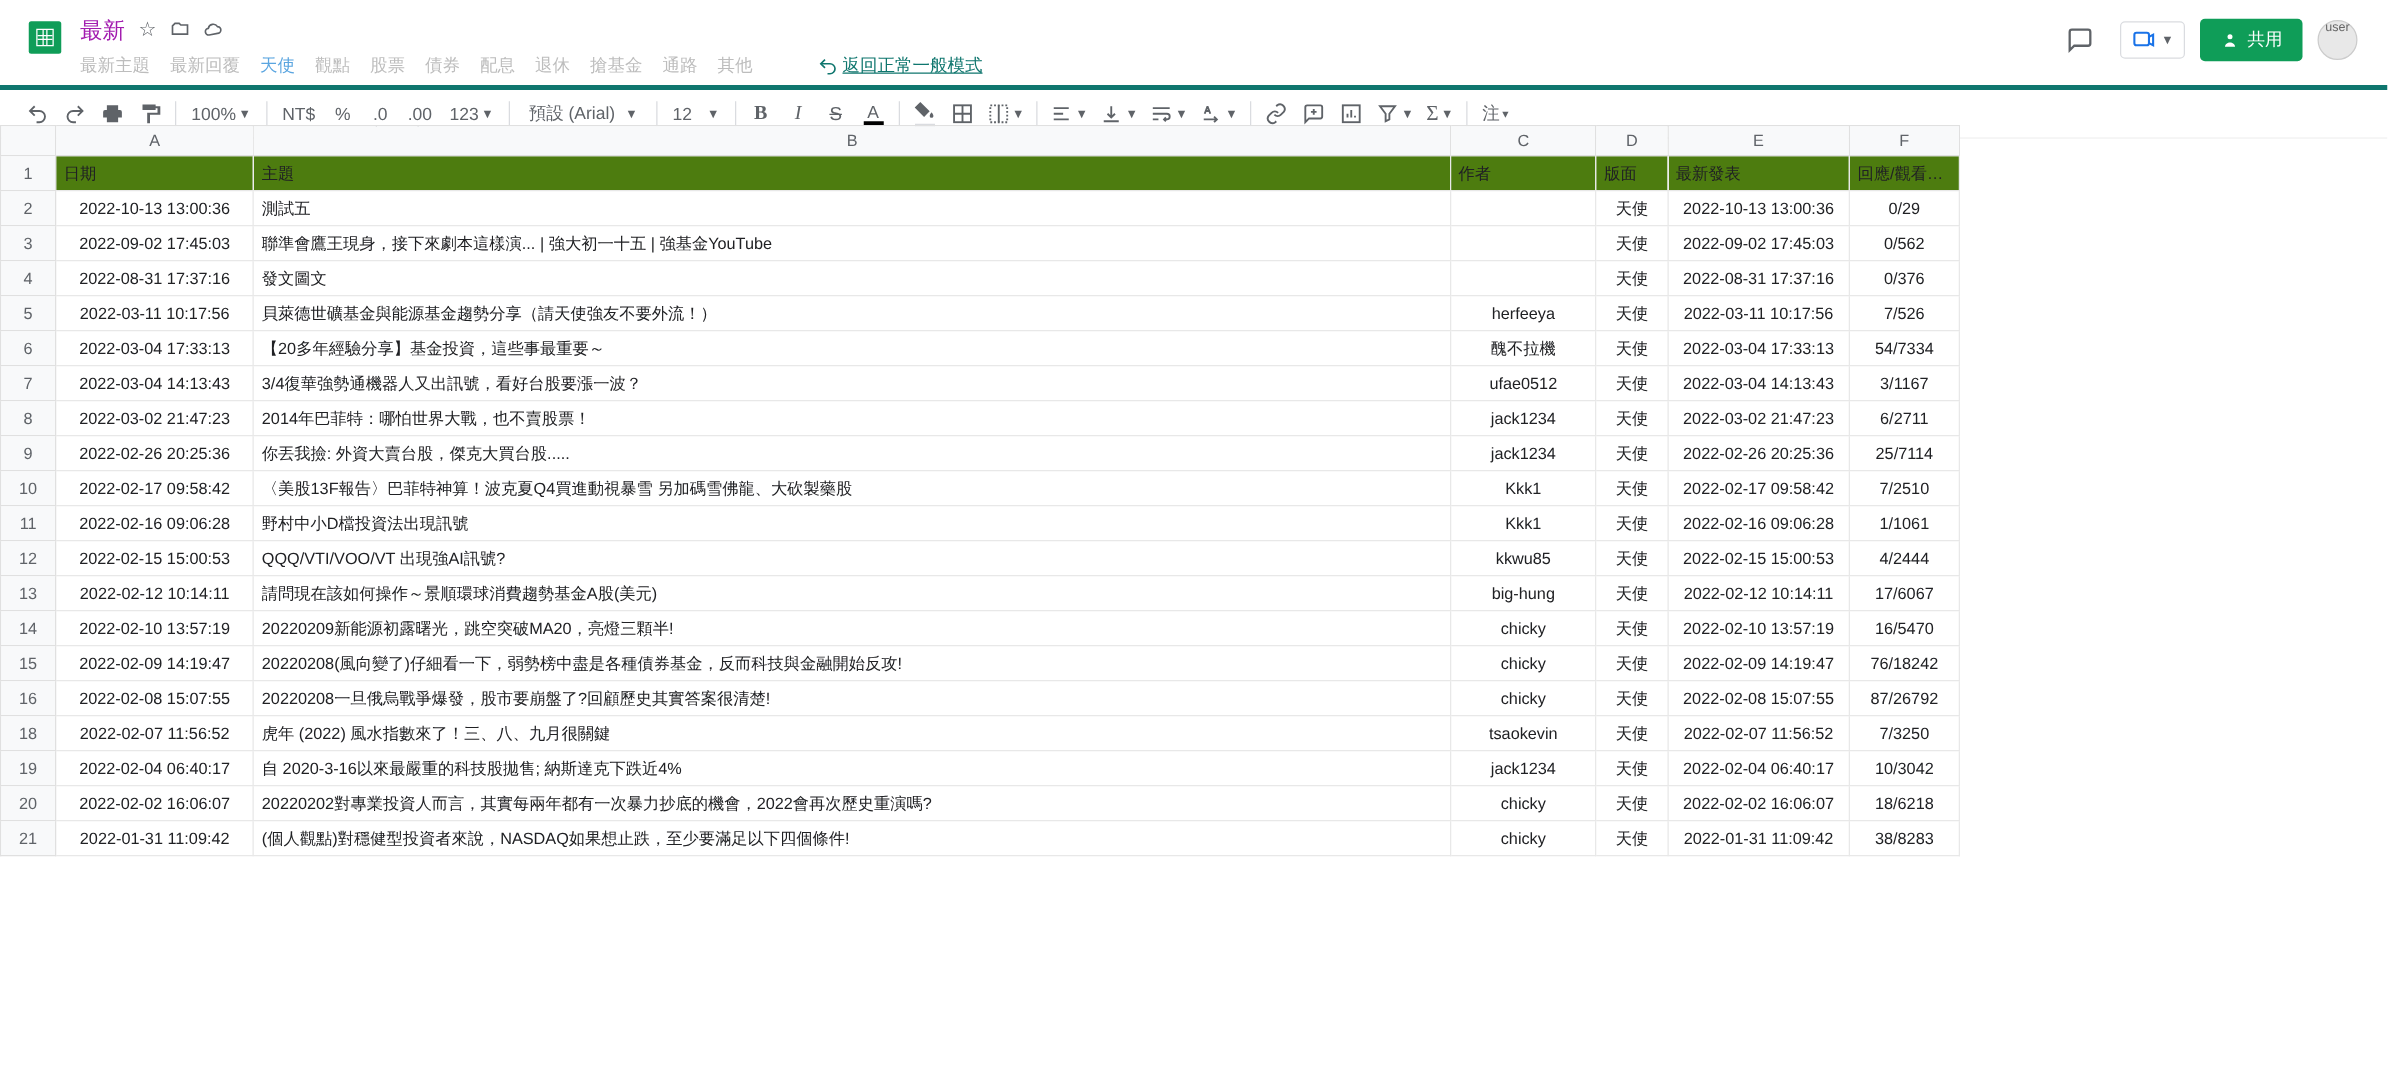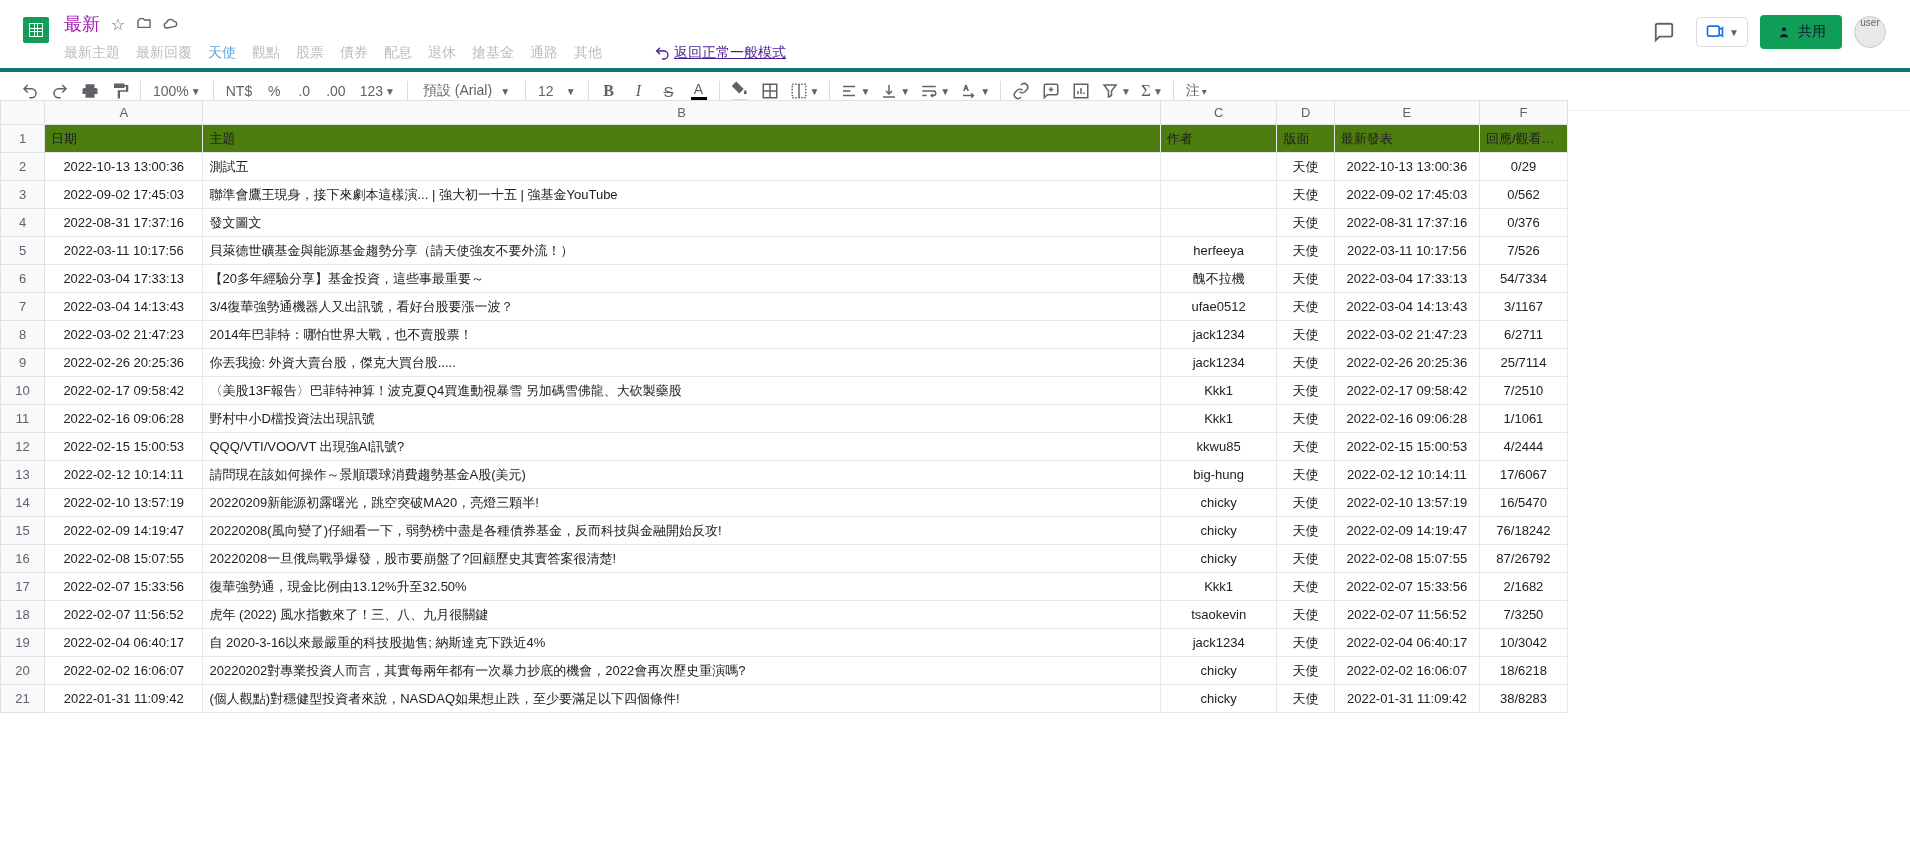--- a/index.html
+++ b/index.html
@@ -13,26 +13,26 @@
  linear-gradient(#fff,#fff) 0 66%/100% 1px no-repeat,
  linear-gradient(#fff,#fff) 33% 0/1px 100% no-repeat,
  linear-gradient(#fff,#fff) 66% 0/1px 100% no-repeat;}
 .title-block { flex:1; }
 .title-row { display:flex; align-items:center; gap:10px; padding:4px 0;}
 .doc-title { font-size:18px; color:#a21caf; }
 .title-icon { width:16px; height:16px; color:#5f6368; display:flex; align-items:center; justify-content:center;}
 .menubar { display:flex; gap:16px; font-size:14px; color:#bdbdbd; padding:4px 0 6px 0; align-items:center;}
 .menubar span.active { color:#5aa5e0; }
 .menubar .sep { flex:0 0 20px;}
-.return-link { color:#4c1d95; display:flex; align-items:center; gap:4px;}
+.return-link { color:#0f766e; display:flex; align-items:center; gap:4px;}
 
 .header-right { display:flex; align-items:center; gap:12px; padding-right:8px; padding-top:4px;}
 .hdr-btn { width:40px; height:40px; border-radius:50%; display:flex; align-items:center; justify-content:center; color:#5f6368;}
 .present { color:#1a73e8; border:1px solid #dadce0; border-radius:4px; padding:4px 8px; display:flex; align-items:center; gap:2px;}
-.share { background:#0f9d58; color:#0f172a; border-radius:4px; padding:8px 16px; display:flex; align-items:center; gap:6px; font-size:14px;}
+.share { background:#0f9d58; color:#ffffff; border-radius:4px; padding:8px 16px; display:flex; align-items:center; gap:6px; font-size:14px;}
 .avatar { width:32px; height:32px; border-radius:50%; background:#e8e8e8; display:flex; justify-content:center; font-size:10px; color:#666; border:1px solid #ccc;}
 
 .toolbar { border-top:4px solid #0f766e; border-bottom:1px solid #eee; padding:4px 16px; display:flex; align-items:center; gap:2px; color:#5f6368; font-size:14px;}
 .tb { min-width:28px; height:30px; padding:0 4px; display:flex; align-items:center; justify-content:center; border-radius:2px;}
 .tb svg { width:18px; height:18px; }
 .divider { width:1px; height:20px; background:#dadce0; margin:0 4px;}
 .tb-text { padding:0 6px;}
 .dropdown-arrow { font-size:10px; color:#5f6368; margin-left:2px;}
 .font-dd { border:1px solid transparent; padding:2px 8px; min-width:96px; display:flex; align-items:center; gap:6px;}
 .size-dd { padding:2px 6px; min-width:36px; text-align:center;}
@@ -428,29 +428,20 @@
         <tr>
           <th class="rowhdr">16</th>
           <td class="cell center">2022-02-08 15:07:55</td>
           <td class="cell left">20220208一旦俄烏戰爭爆發，股市要崩盤了?回顧歷史其實答案很清楚!</td>
           <td class="cell center">chicky</td>
           <td class="cell center">天使</td>
           <td class="cell center">2022-02-08 15:07:55</td>
           <td class="cell center">87/26792</td>
         </tr>
         <tr>
-          <th class="rowhdr">17</th>
-          <td class="cell center">2022-02-07 15:33:56</td>
-          <td class="cell left">復華強勢通，現金比例由13.12%升至32.50%</td>
-          <td class="cell center">Kkk1</td>
-          <td class="cell center">天使</td>
-          <td class="cell center">2022-02-07 15:33:56</td>
-          <td class="cell center">2/1682</td>
-        </tr>
-        <tr>
           <th class="rowhdr">18</th>
           <td class="cell center">2022-02-07 11:56:52</td>
           <td class="cell left">虎年 (2022) 風水指數來了！三、八、九月很關鍵</td>
           <td class="cell center">tsaokevin</td>
           <td class="cell center">天使</td>
           <td class="cell center">2022-02-07 11:56:52</td>
           <td class="cell center">7/3250</td>
         </tr>
         <tr>
           <th class="rowhdr">19</th>

